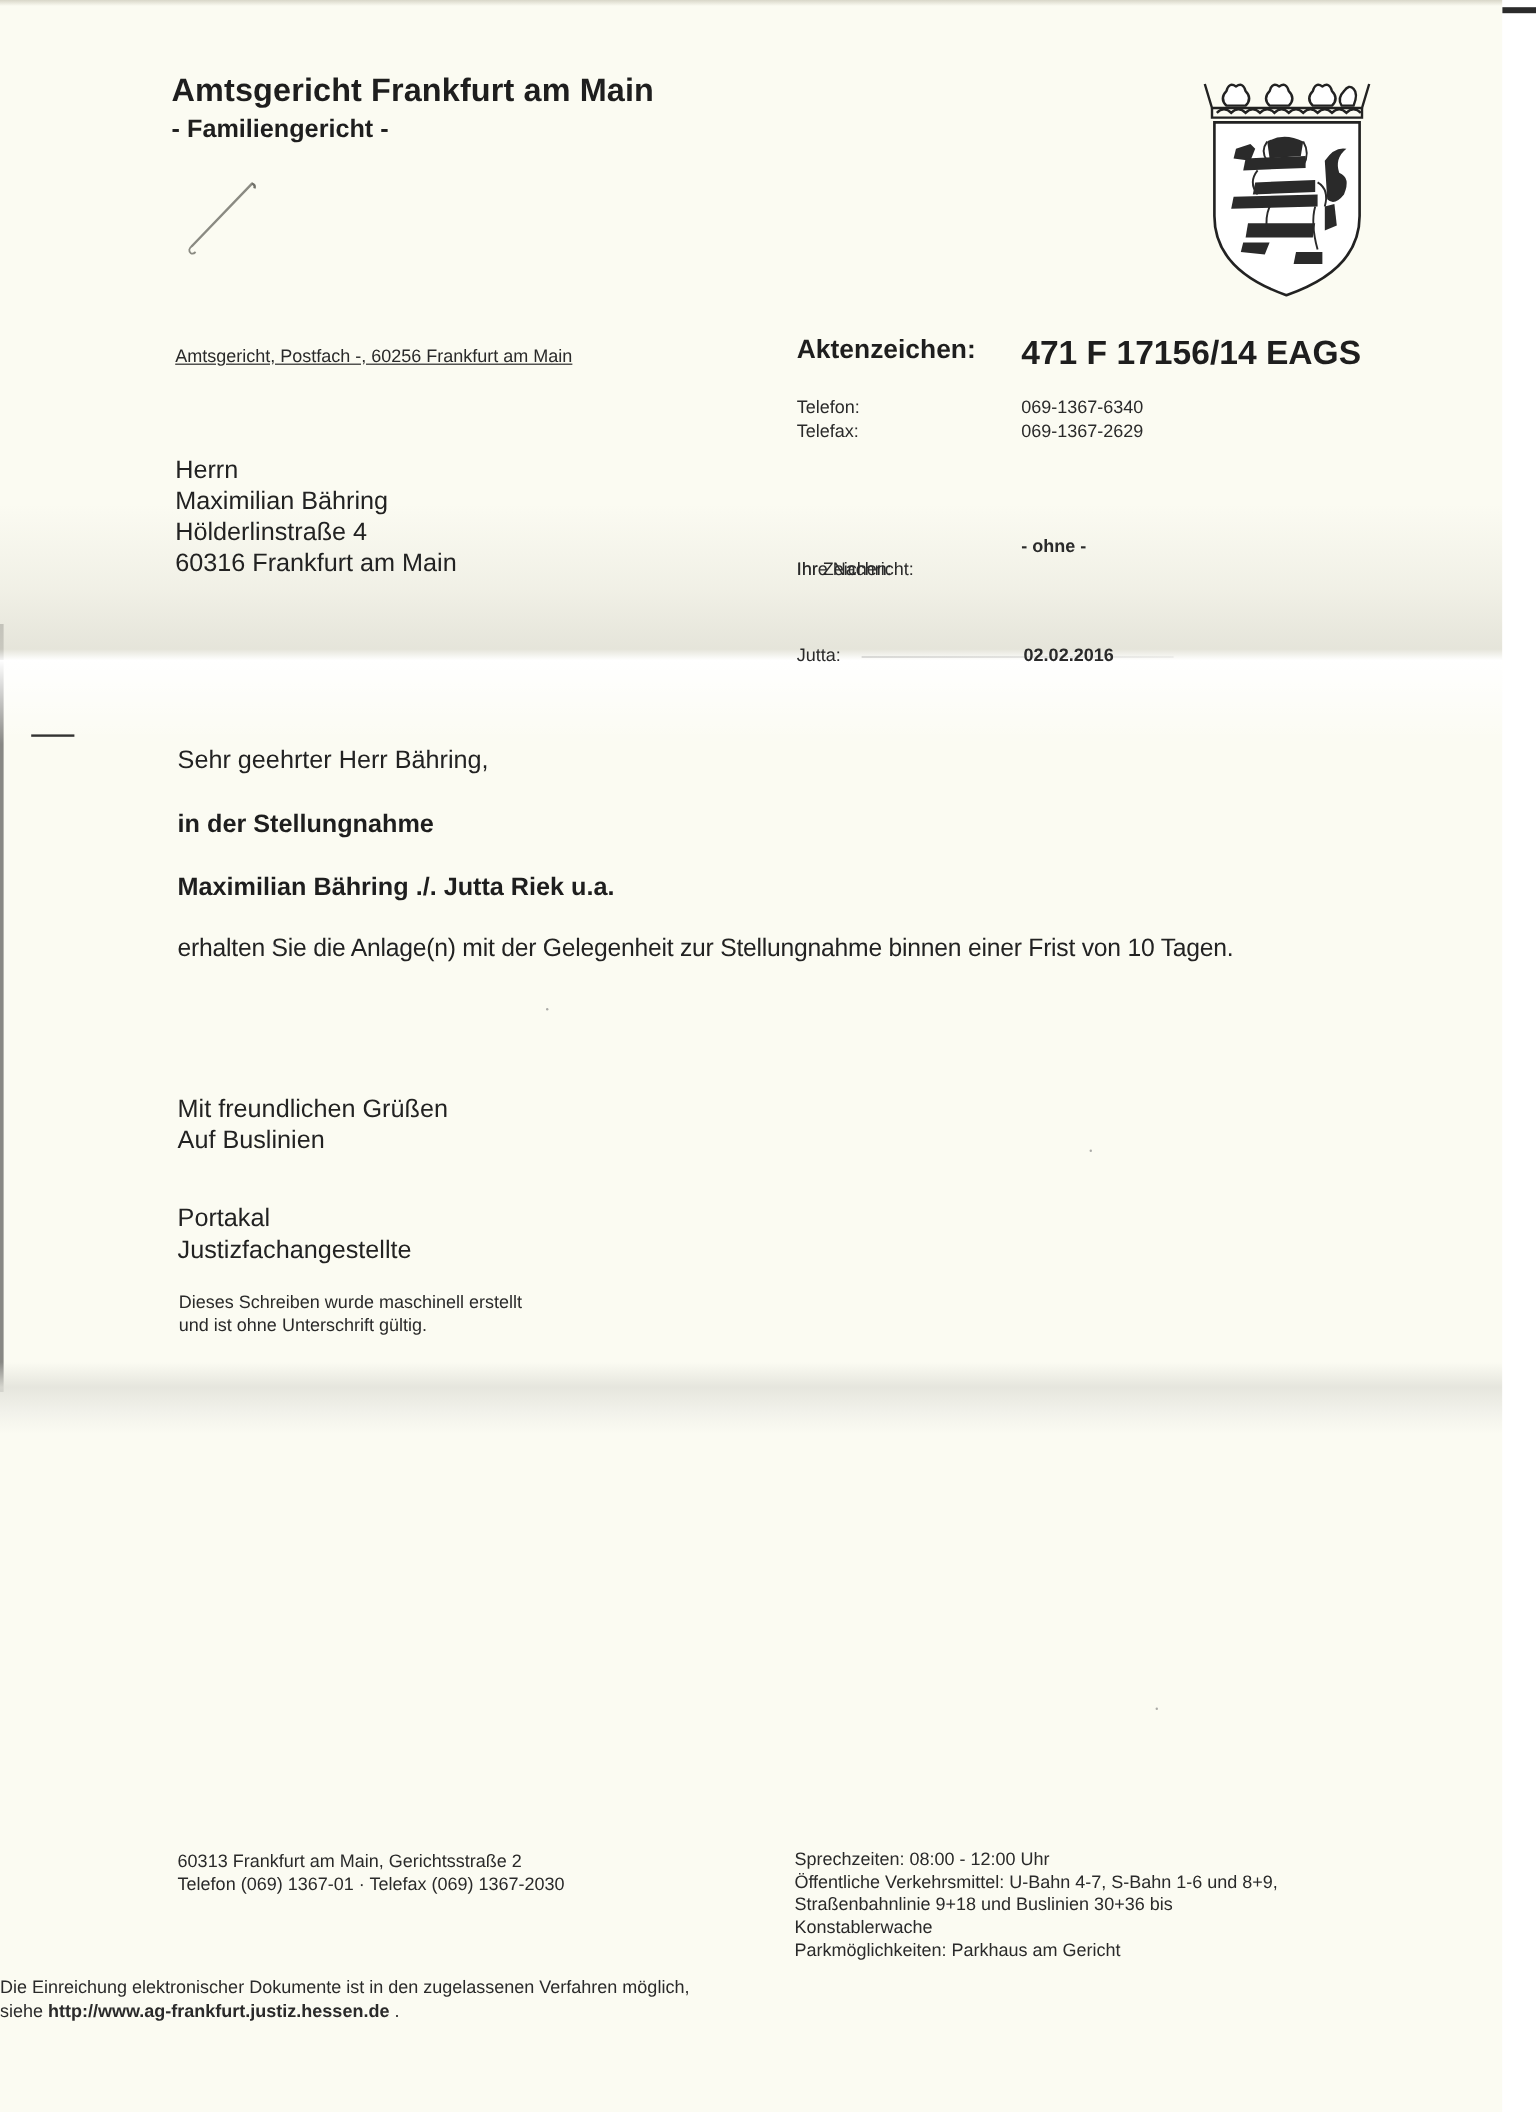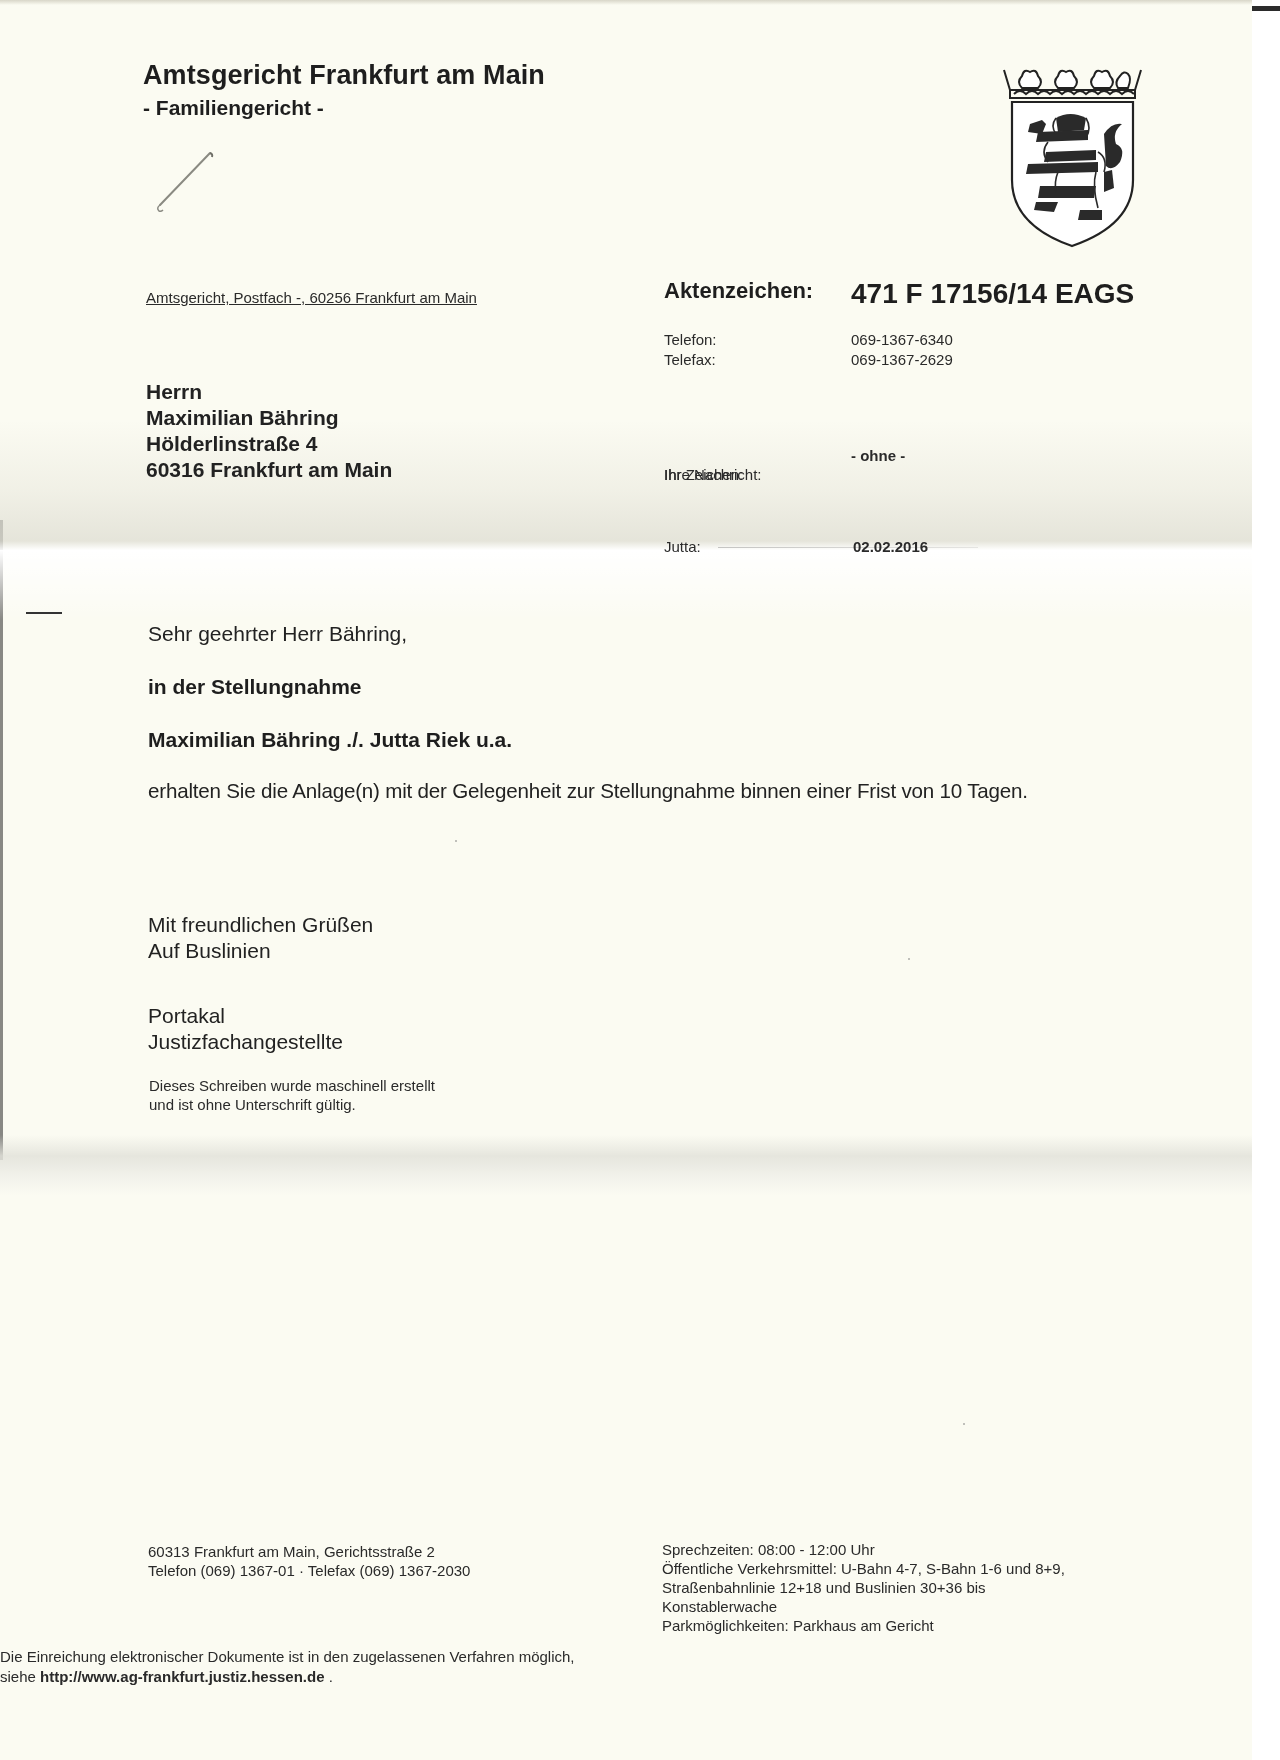--- a/index.html
+++ b/index.html
@@ -105,21 +105,21 @@
       text-decoration: underline;
       color: #2a2a2a;
     }
 
     .recipient {
       left: 146px; top: 379px;
       font-size: 21px;
       line-height: 26px;
       color: #222;
     }
-    .recipient div { white-space: nowrap; font-weight: bold; }
+    .recipient div { white-space: nowrap; }
 
     .ref-label {
       left: 664px; top: 278px;
       font-size: 22px; font-weight: bold;
       color: #1e1e1e;
     }
     .ref-value {
       left: 851px; top: 278px;
       font-size: 28px; font-weight: bold;
       color: #1e1e1e;
@@ -318,21 +318,21 @@
   <div>und ist ohne Unterschrift gültig.</div>
 </div>
 
 <div class="abs footer-left">
   <div>60313 Frankfurt am Main, Gerichtsstraße 2</div>
   <div>Telefon (069) 1367-01 · Telefax (069) 1367-2030</div>
 </div>
 <div class="abs footer-right">
   <div>Sprechzeiten: 08:00 - 12:00 Uhr</div>
   <div>Öffentliche Verkehrsmittel: U-Bahn 4-7, S-Bahn 1-6 und 8+9,</div>
-  <div>Straßenbahnlinie  12+18 und Buslinien 30+36 bis</div>
+  <div>Straßenbahnlinie  9+18 und Buslinien 30+36 bis</div>
   <div>Konstablerwache</div>
   <div>Parkmöglichkeiten: Parkhaus am Gericht</div>
 </div>
 <div class="abs footer-center">
   <div>Die Einreichung elektronischer Dokumente ist in den zugelassenen Verfahren möglich,</div>
   <div>
     <span>siehe</span>
     <span class="url">http://www.ag-frankfurt.justiz.hessen.de</span>
     <span>.</span>
   </div>

